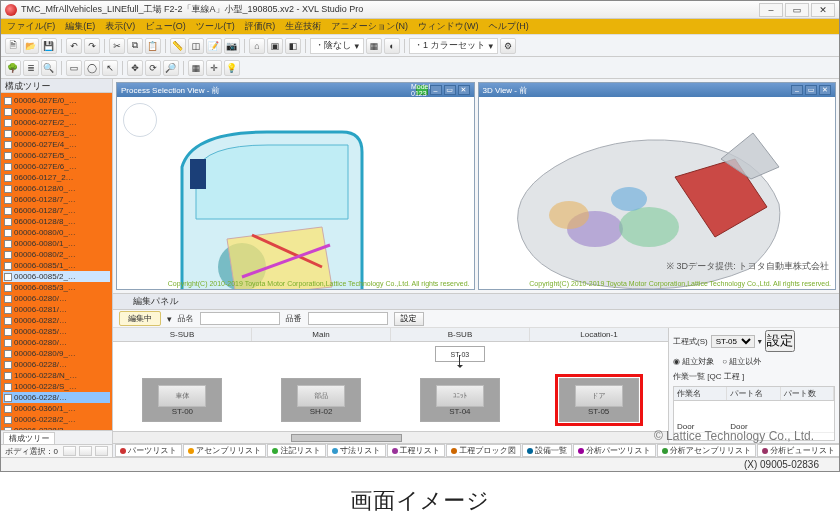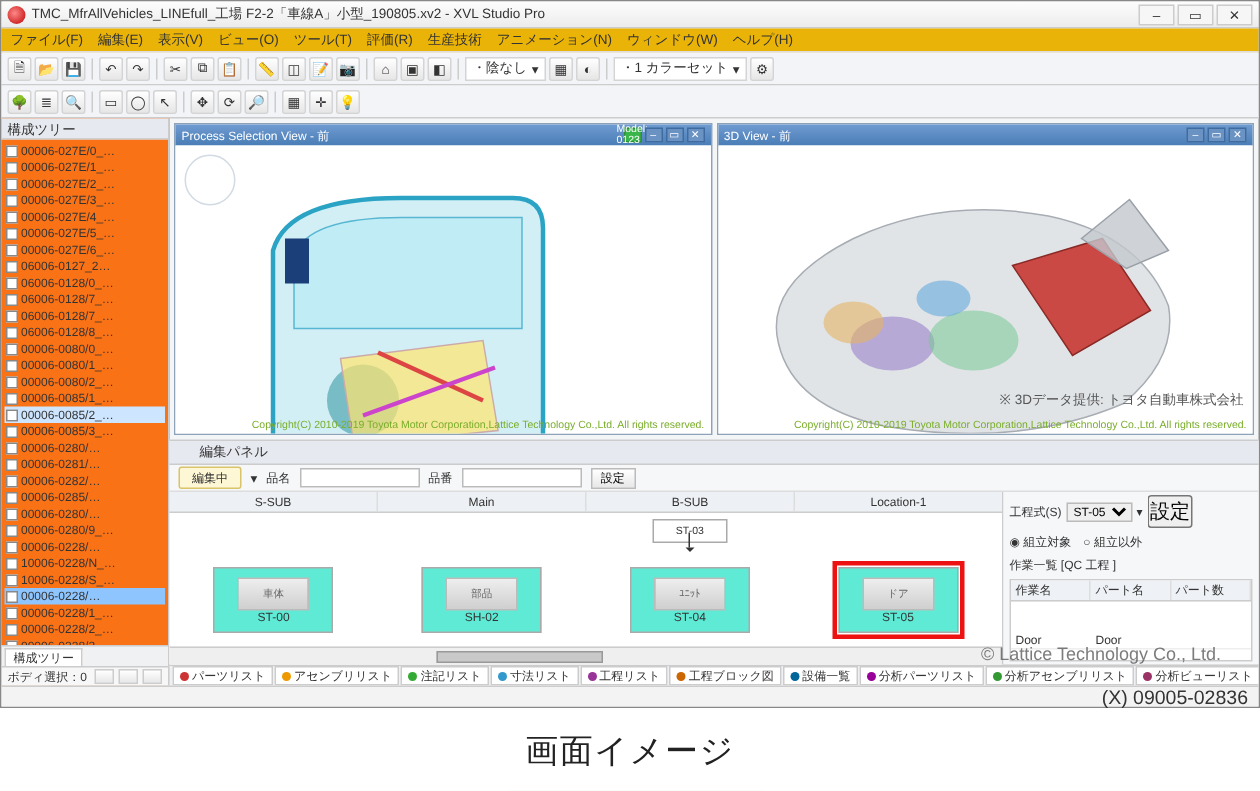--- a/index.html
+++ b/index.html
@@ -49,21 +49,21 @@
 .lp-controls input{ height:13px; font-size:8px; border:1px solid #bbb; padding:0 2px; width:80px;}
 .lp-controls .btn{ height:14px; padding:0 6px; font-size:8px; border:1px solid #bbb; background:linear-gradient(#fff,#e7e7e7);}
 .lp-body { flex:1; display:flex; min-height:0;}
 .lp-left { flex:1; display:flex; flex-direction:column; border-right:1px solid #ccc; min-width:0;}
 .lane-headers { height:14px; display:flex; background:#edf0f4; border-bottom:1px solid #ccc;}
 .lane-headers div{ flex:1; text-align:center; font-size:8px; border-right:1px solid #ddd; line-height:14px;}
 .lane-headers div:last-child{border-right:none;}
 .flow-area { flex:1; position:relative; background:#fff; overflow:hidden;}
 .flow-row { position:absolute; left:0; right:0; bottom:14px; height:58px; display:flex; }
 .flow-cell { flex:1; display:flex; align-items:center; justify-content:center; position:relative;}
-.station { width:80px; height:44px; border:1px solid #aaa; background:#5eead4; display:flex; flex-direction:column; align-items:center; justify-content:center; font-size:8px; position:relative;}
+.station { width:80px; height:44px; border:1px solid #aaa; background:#a3a3a3; display:flex; flex-direction:column; align-items:center; justify-content:center; font-size:8px; position:relative;}
 .station.hl{ outline:3px solid #e11; outline-offset:1px;}
 .station .mini{ width:48px; height:22px; background:linear-gradient(#eee,#cfcfcf); border:1px solid #bbb; display:flex; align-items:center; justify-content:center; font-size:7px; color:#666;}
 .arrow { position:absolute; left:50%; top:-16px; width:0; transform:translateX(-50%);}
 .arrow::before{content:""; position:absolute; left:-0.5px; top:0; width:1px; height:10px; background:#333;}
 .arrow::after{content:""; position:absolute; left:-3px; top:10px; border:3px solid transparent; border-top-color:#333;}
 .topbox { position:absolute; left:50%; top:4px; transform:translateX(-50%); width:50px; height:16px; border:1px solid #aaa; background:#fff; font-size:7px; display:flex; align-items:center; justify-content:center;}
 .hscroll { position:absolute; left:0; right:0; bottom:0; height:12px; background:#efefef; border-top:1px solid #ccc;}
 .hscroll .thumb{ position:absolute; left:32%; top:2px; height:8px; width:20%; background:#c9c9c9; border:1px solid #999;}
 .lp-right { width:170px; background:#f6f7f9; display:flex; flex-direction:column; font-size:8px;}
 .lp-right .row{ display:flex; align-items:center; gap:3px; padding:2px 4px;}
@@ -75,21 +75,21 @@
 .lp-right .tbl .rw{ display:flex; border-bottom:1px solid #eee;}
 .lp-right .tbl .rw div{ flex:1; padding:1px 3px;}
 .bottom-tabs { height:14px; background:#f0f1f3; border-top:1px solid #ccc; display:flex; align-items:center; padding:0 2px;}
 .bottom-tabs .tab{ padding:0 5px; font-size:8px; border:1px solid #ccc; border-bottom:none; background:#fff; margin-right:2px; line-height:11px;}
 .status-row { height:13px; display:flex; align-items:center; padding:0 4px; font-size:8px; background:#f7f7f7; border-top:1px solid #ccc;}
 .status-row .ctrls{ display:flex; gap:3px; align-items:center;}
 .status-row .sbtn{ width:13px; height:10px; border:1px solid #ccc; background:linear-gradient(#fff,#e7e7e7);}
 .tabs-row { height:14px; background:#eef0f4; border-top:1px solid #ccc; display:flex; align-items:center; font-size:8px; gap:1px; padding:0 2px; overflow:hidden;}
 .tabs-row .t{ padding:0 4px; border:1px solid #ccc; background:#fff; white-space:nowrap; display:flex; align-items:center; gap:2px; line-height:11px;}
 .tabs-row .dot{ width:6px;height:6px;border-radius:50%; display:inline-block;}
-.statusbar { height:14px; background:#f3f3f3; border-top:1px solid #ccc; display:flex; align-items:center; justify-content:space-between; padding:0 7px; font-size:13px;}
+.statusbar { height:14px; background:#f3f3f3; border-top:1px solid #ccc; display:flex; align-items:center; justify-content:space-between; padding:0 20px; font-size:10px;}
 .caption { width:840px; text-align:center; font-size:22px; padding:14px 0 0; color:#222; letter-spacing:1px;}
 .watermark { position:absolute; right:26px; bottom:84px; font-size:12px; color:rgba(80,80,80,.75);}
 </style>
 </head>
 <body>
 
 <div class="window">
 <div class="app-frame">
 
   <div class="titlebar">
@@ -279,21 +279,21 @@
             <div class="tree-item">
               <span class="cb"></span>
               <span class="lbl">10006-0228/S_…</span>
             </div>
             <div class="tree-item sel2">
               <span class="cb"></span>
               <span class="lbl">00006-0228/…</span>
             </div>
             <div class="tree-item">
               <span class="cb"></span>
-              <span class="lbl">00006-0228/1_…</span>
+              <span class="lbl">00006-0360/1_…</span>
             </div>
             <div class="tree-item">
               <span class="cb"></span>
               <span class="lbl">00006-0228/2_…</span>
             </div>
             <div class="tree-item">
               <span class="cb"></span>
               <span class="lbl">00006-0228/3_…</span>
             </div>
           </div>

